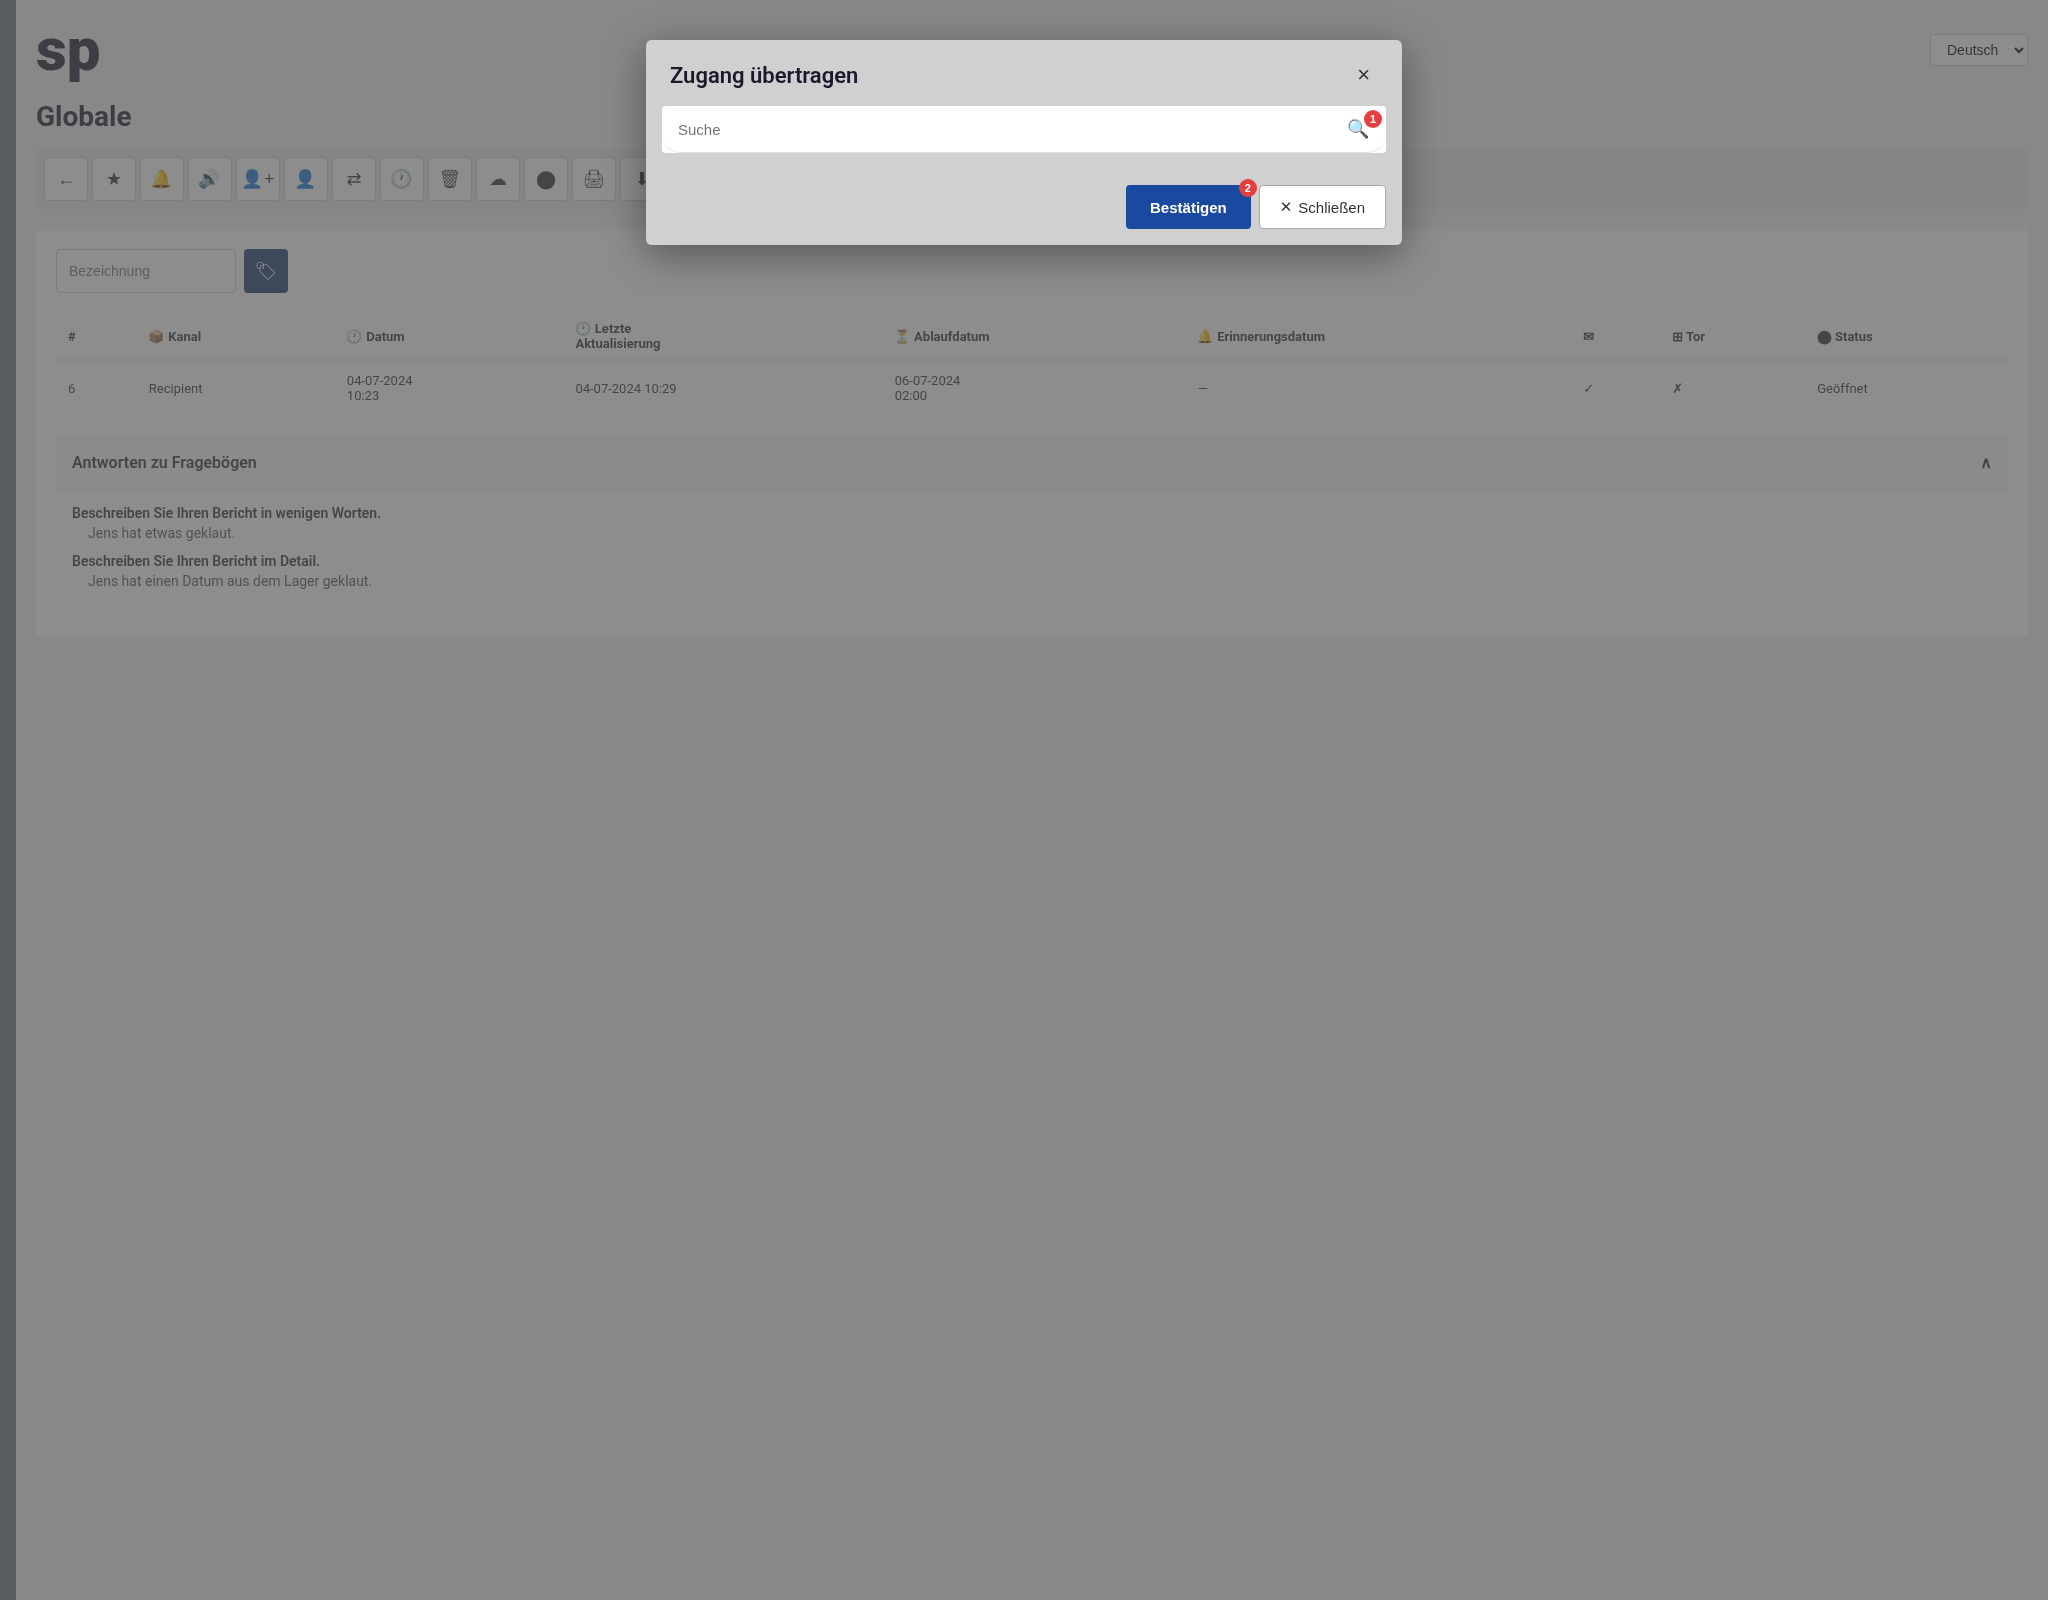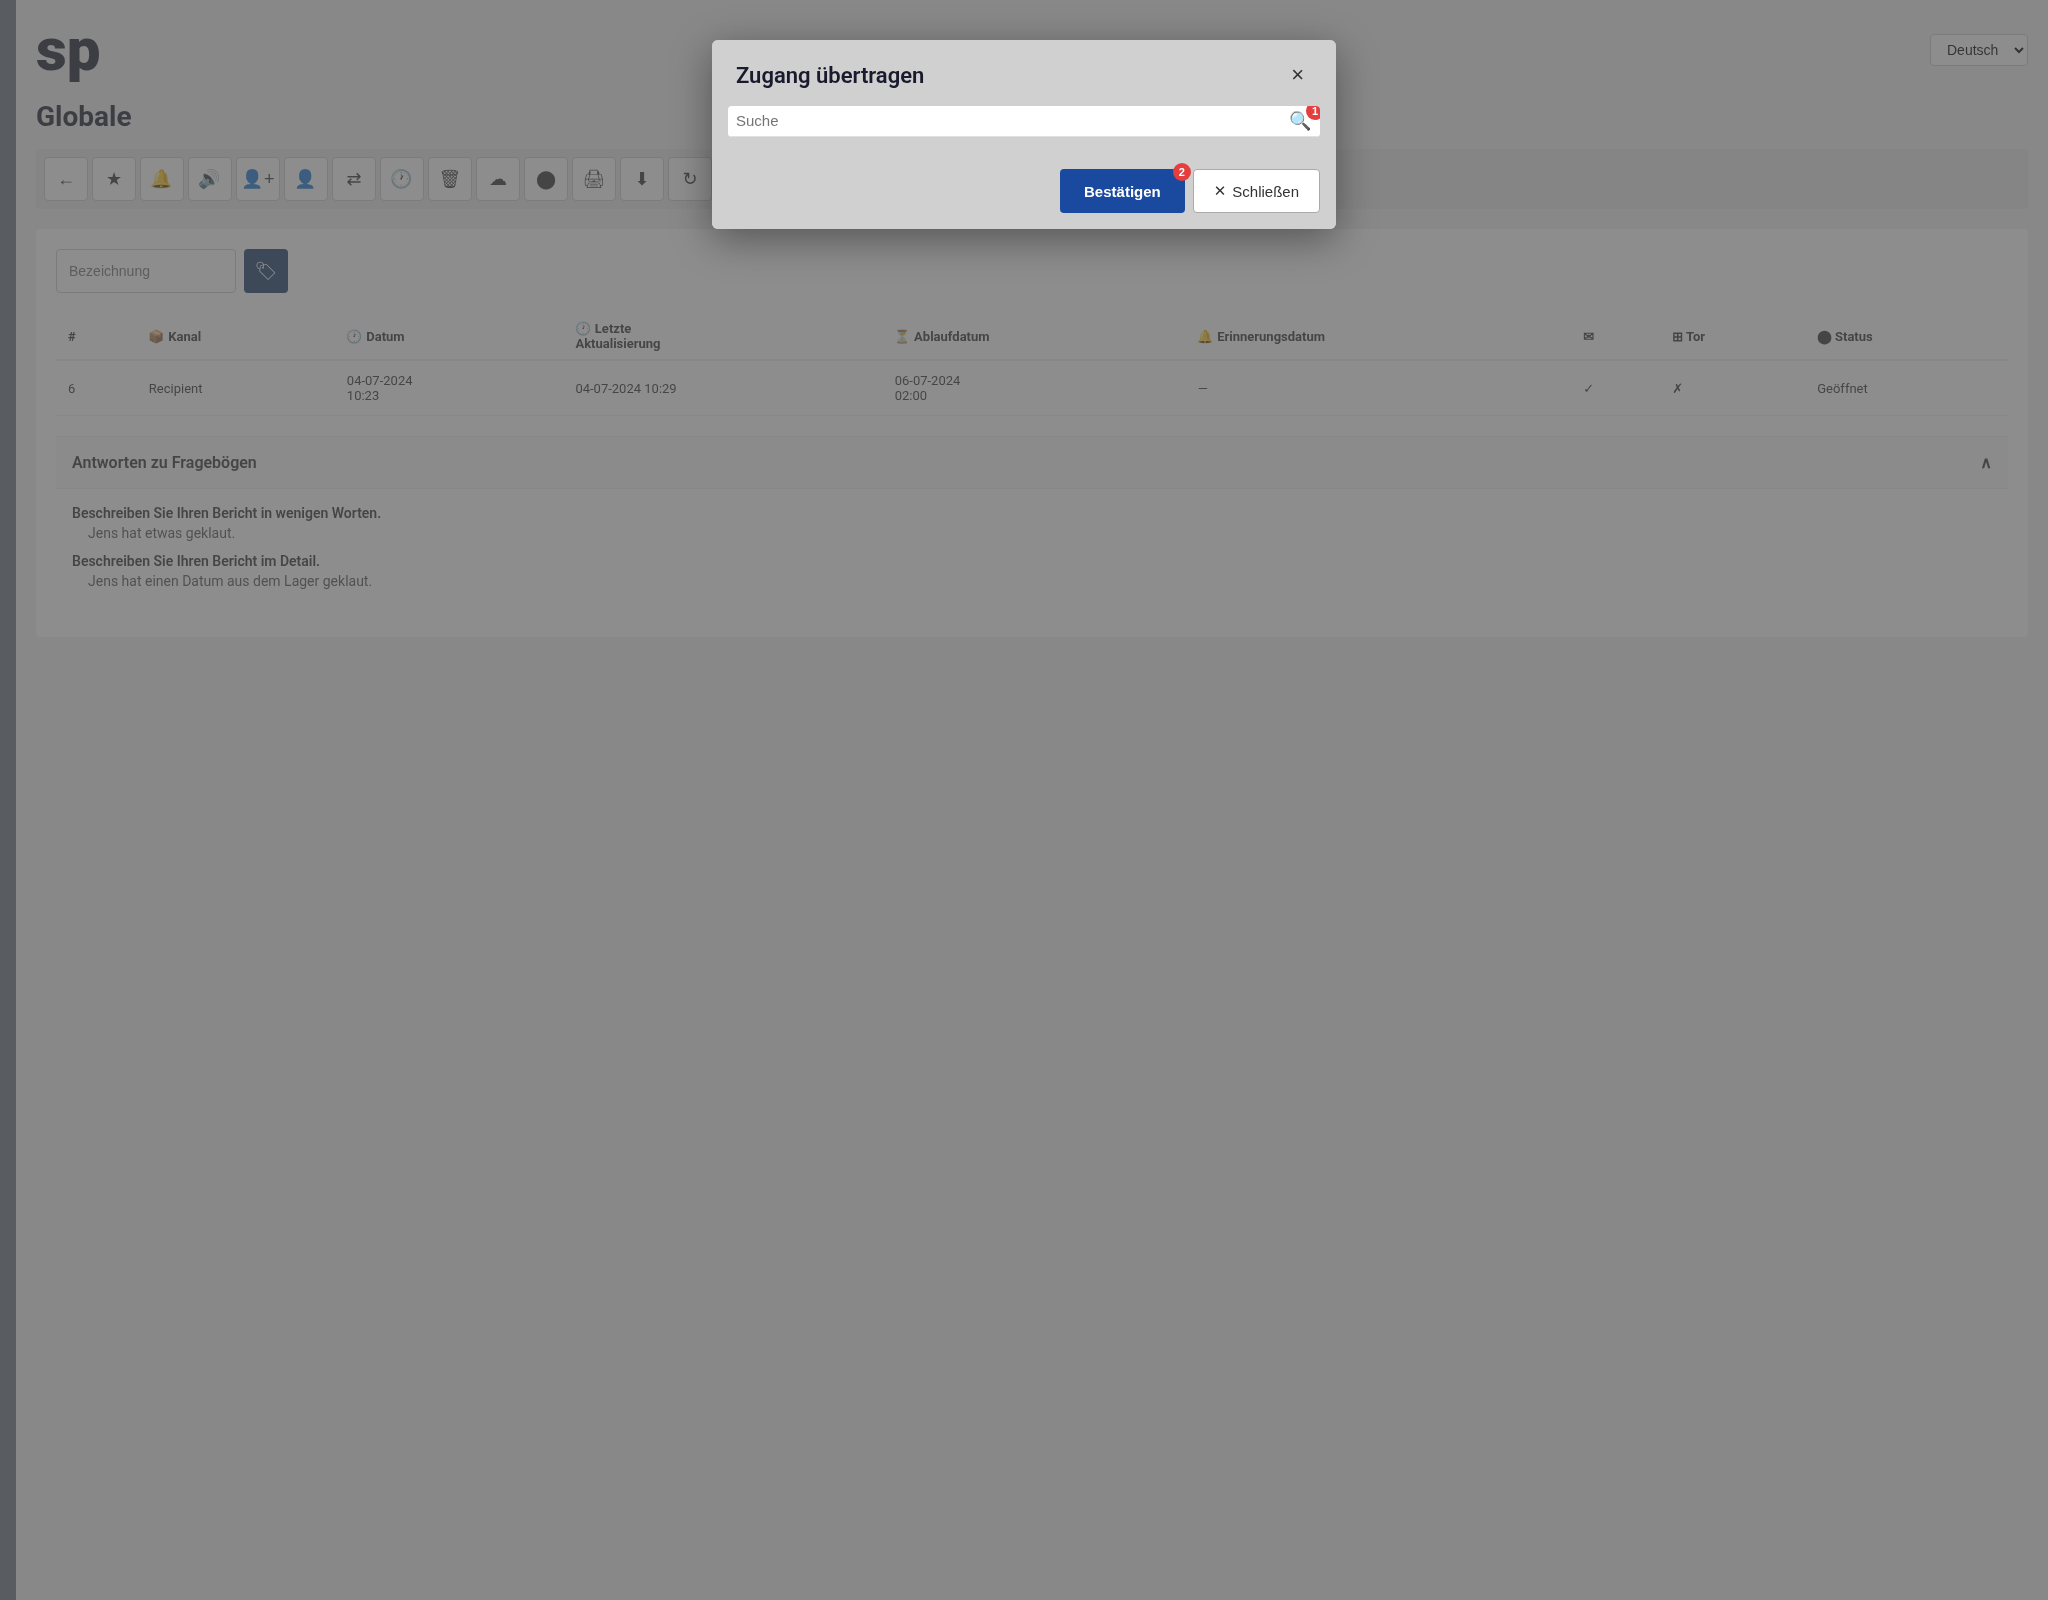--- a/index.html
+++ b/index.html
@@ -180,21 +180,21 @@
       align-items: flex-start;
       justify-content: center;
       padding-top: 40px;
       z-index: 100;
     }
 
     
     .modal {
       background: #d0d0d0;
       border-radius: 6px;
-      width: 624px;
+      width: 756px;
       box-shadow: 0 10px 40px rgba(0,0,0,0.4);
       overflow: hidden;
     }
 
     .modal-header {
       background: #d0d0d0;
       padding: 20px 24px 16px;
       display: flex;
       justify-content: space-between;
       align-items: center;
@@ -222,24 +222,25 @@
     }
 
     .search-container {
       background: white;
       border-radius: 4px;
       overflow: hidden;
     }
 
     .search-row {
       display: flex;
-      align-items: flex-start;
-      padding: 0;
+      align-items: flex-end;
+      padding: 8px;
       border-bottom: 1px solid #e0e0e0;
       position: relative;
+      border-radius: 19px;
     }
 
     .search-input {
       flex: 1;
       border: none;
       outline: none;
       font-size: 15px;
       padding: 6px 8px;
       color: #333;
       background: transparent;

